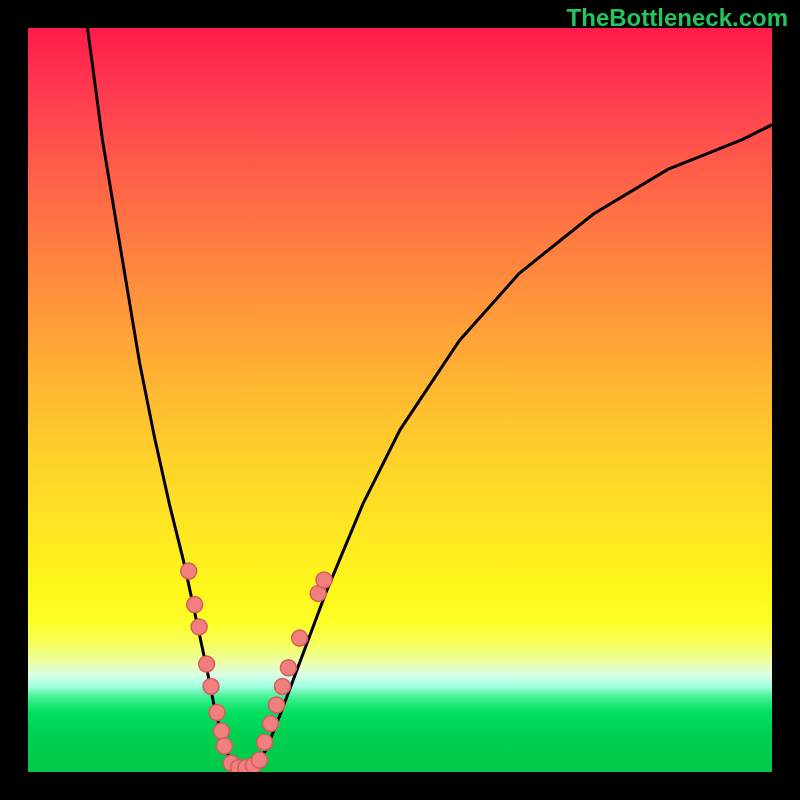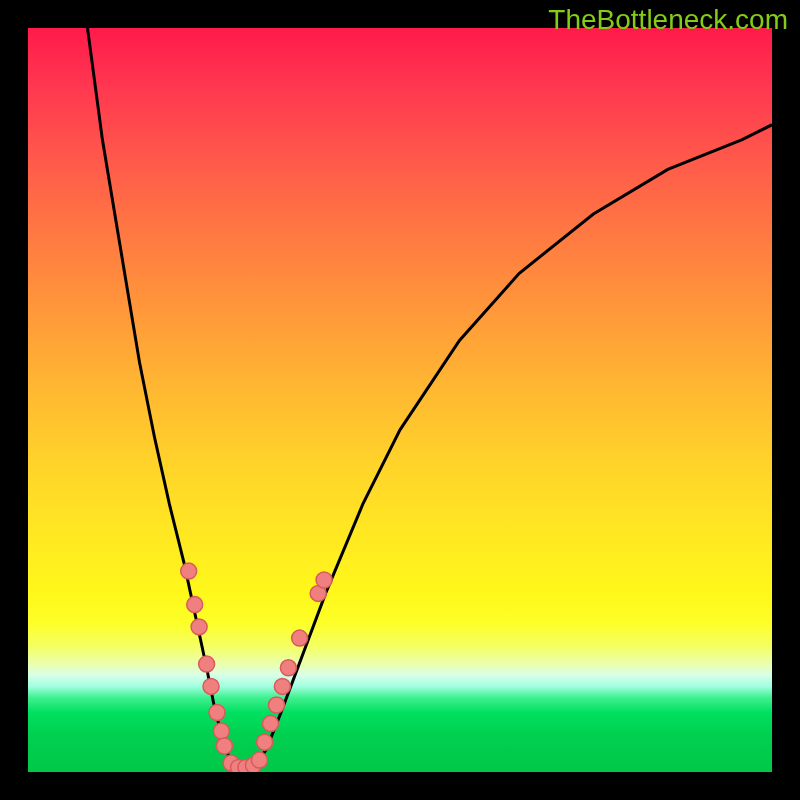--- a/index.html
+++ b/index.html
@@ -8,23 +8,23 @@
     height: 800px;
     background: #000;
     position: relative;
     overflow: hidden;
     font-family: Arial, Helvetica, sans-serif;
   }
   .watermark {
     position: absolute;
     top: 4px;
     right: 12px;
-    color: #84cc16;
-    font-size: 28px;
-    font-weight: 400;
+    color: #22c55e;
+    font-size: 24px;
+    font-weight: 700;
     z-index: 10;
     letter-spacing: 0px;
   }
   .plot-area {
     position: absolute;
     top: 28px;
     left: 28px;
     width: 744px;
     height: 744px;
     background: linear-gradient(to bottom,

